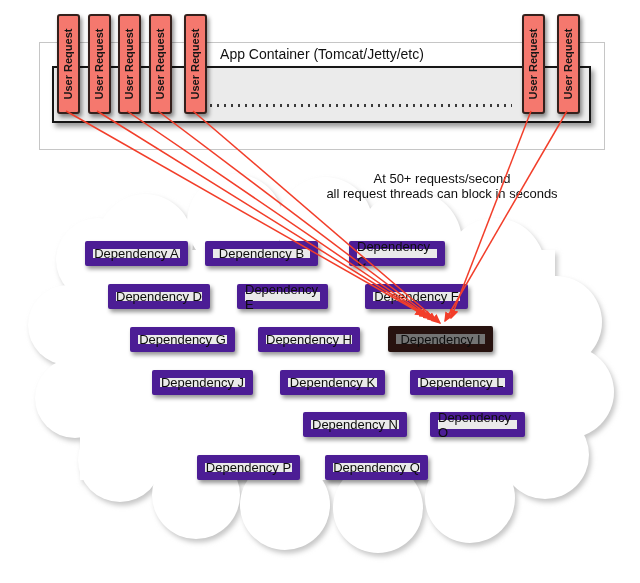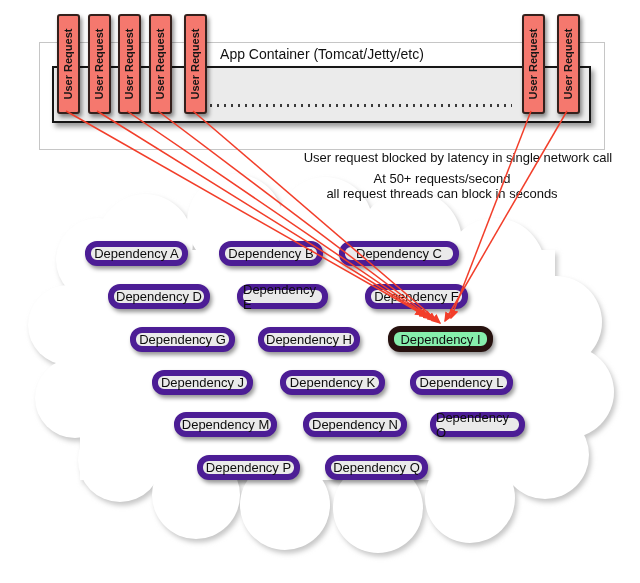--- a/index.html
+++ b/index.html
@@ -44,26 +44,26 @@
   }
 
   
   .note { position:absolute; font-size:13px; text-align:center; z-index:2; color:#101010; }
   #note1 { left:278px; top:150px; width:360px; }
   #note23 { left:296px; top:171px; width:292px; line-height:15px; }
 
   
   .dep {
     position:absolute; height:25px;
-    background:#eaeaea; border:6px solid #4c1d95; border-radius:12px;
+    background:#eaeaea; border:8px solid #4c1d95; border-radius:2px;
     box-shadow:2px 3px 4px rgba(0,0,0,0.42);
     display:flex; align-items:center; justify-content:center;
     font-size:13px; color:#0d0d0d; z-index:3; box-sizing:border-box;
   }
-  .dep.hl { background:#86efac; border-color:#27120f; }
+  .dep.hl { background:#737373; border-color:#27120f; }
 
   svg.layer { position:absolute; left:0; top:0; pointer-events:none; }
   #cloud-svg { z-index:1; }
   #arrow-svg { z-index:6; }
 </style>
 </head>
 <body>
 
 <div id="stage">
 
@@ -133,33 +133,32 @@
   <div class="ur" style="left:184px">
     <span class="ur-label">User Request</span>
     </div>
   <div class="ur" style="left:522px">
     <span class="ur-label">User Request</span>
     </div>
   <div class="ur" style="left:557px">
     <span class="ur-label">User Request</span>
     </div>
 
-  <div id="note1" class="note">User request blocked by latency in single network call</div>
   <div id="note23" class="note">
     <div>At 50+ requests/second</div>
     <div>all request threads can block in seconds</div>
   </div>
 
   <div class="dep" style="left:85px;  top:241px; width:103px">
       <span>Dependency A</span>
     </div>
-  <div class="dep" style="left:219px; top:241px; width:104px">
+  <div class="dep" style="left:205px; top:241px; width:113px">
       <span>Dependency B</span>
     </div>
-  <div class="dep" style="left:339px; top:241px; width:120px">
+  <div class="dep" style="left:349px; top:241px; width:96px">
       <span>Dependency C</span>
     </div>
   <div class="dep" style="left:108px; top:284px; width:102px">
       <span>Dependency D</span>
     </div>
   <div class="dep" style="left:237px; top:284px; width:91px">
       <span>Dependency E</span>
     </div>
   <div class="dep" style="left:365px; top:284px; width:103px">
       <span>Dependency F</span>
@@ -174,23 +173,20 @@
       <span>Dependency I</span>
     </div>
   <div class="dep" style="left:152px; top:370px; width:101px">
       <span>Dependency J</span>
     </div>
   <div class="dep" style="left:280px; top:370px; width:105px">
       <span>Dependency K</span>
     </div>
   <div class="dep" style="left:410px; top:370px; width:103px">
       <span>Dependency L</span>
-    </div>
-  <div class="dep" style="left:174px; top:412px; width:103px">
-      <span>Dependency M</span>
     </div>
   <div class="dep" style="left:303px; top:412px; width:104px">
       <span>Dependency N</span>
     </div>
   <div class="dep" style="left:430px; top:412px; width:95px">
       <span>Dependency O</span>
     </div>
   <div class="dep" style="left:197px; top:455px; width:103px">
       <span>Dependency P</span>
     </div>

